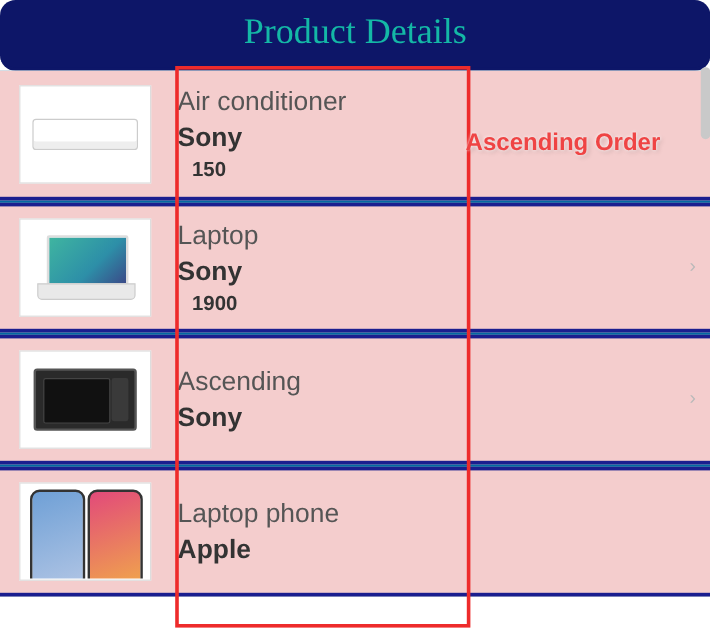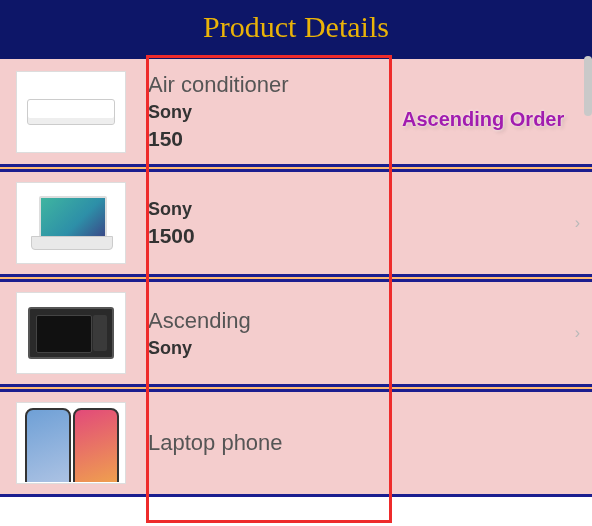--- a/index.html
+++ b/index.html
@@ -6,30 +6,31 @@
   body {
     font-family: -apple-system, BlinkMacSystemFont, "Segoe UI", Arial, sans-serif;
     width: 592px;
     height: 526px;
     overflow: hidden;
     background: #fff;
     position: relative;
   }
   .header {
     background: #0d1668;
-    color: #eab308;
+    color: #14b8a6;
     text-align: center;
     padding: 10px 0 12px 0;
     font-size: 30px;
     font-weight: 500;
     font-family: Georgia, "Times New Roman", serif;
     border-bottom: 3px solid #0d1668;
+    border-radius: 13px;
   }
   .list {
-    background: #fdba74;
+    background: #0369a1;
   }
   .row {
     display: flex;
     align-items: center;
     background: #f4cdcd;
     border-top: 3px solid #1b1e8f;
     border-bottom: 3px solid #1b1e8f;
     margin-top: 2px;
     padding: 8px 6px 8px 16px;
     position: relative;
@@ -52,50 +53,51 @@
     display: flex;
     flex-direction: column;
     gap: 4px;
   }
   .pname {
     font-size: 22px;
     color: #555;
     font-weight: 400;
   }
   .brand {
-    font-size: 18px;
+    font-size: 22px;
     font-weight: 700;
     color: #333;
   }
   .price {
-    font-size: 21px;
+    font-size: 17px;
     font-weight: 600;
     color: #333;
+    margin-left: 12px;
   }
   .chev {
     color: #b9b9b9;
     font-size: 16px;
     padding-right: 6px;
     flex-shrink: 0;
   }
   .highlight-box {
     position: absolute;
     border: 3px solid #ee2b2b;
     pointer-events: none;
     z-index: 5;
     left: 146px;
     top: 55px;
     width: 246px;
     height: 468px;
   }
   .annotation {
     position: absolute;
-    left: 402px;
+    left: 388px;
     top: 108px;
-    color: #a21caf;
+    color: #ef4444;
     font-size: 20px;
     font-weight: 700;
     text-shadow: 0 0 3px #fff, 2px 2px 4px rgba(0,0,0,0.15);
     z-index: 6;
     font-family: Arial, sans-serif;
   }
   .scrollbar {
     position: absolute;
     right: 0;
     top: 56px;
@@ -164,22 +166,23 @@
       <div class="brand">Sony</div>
       <div class="price">150</div>
     </div>
   </div>
 
   <div class="row">
     <div class="thumb">
         <div class="glyph-laptop"></div>
       </div>
     <div class="info">
+      <div class="pname">Laptop</div>
       <div class="brand">Sony</div>
-      <div class="price">1500</div>
+      <div class="price">1900</div>
     </div>
     <div class="chev">›</div>
   </div>
 
   <div class="row">
     <div class="thumb">
         <div class="glyph-microwave"></div>
       </div>
     <div class="info">
       <div class="pname">Ascending</div>
@@ -187,19 +190,20 @@
     </div>
     <div class="chev">›</div>
   </div>
 
   <div class="row">
     <div class="thumb">
         <div class="glyph-phone"></div>
       </div>
     <div class="info">
       <div class="pname">Laptop phone</div>
+      <div class="brand">Apple</div>
     </div>
   </div>
 </div>
 
 <div class="highlight-box"></div>
 <div class="annotation">Ascending Order</div>
 <div class="scrollbar"></div>
 
 </body></html>

